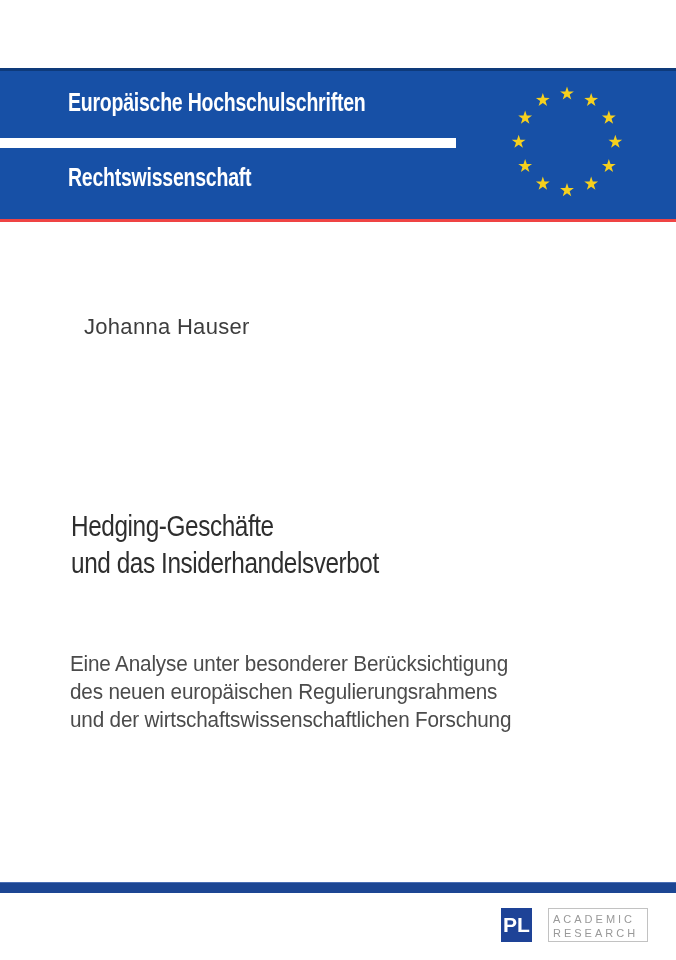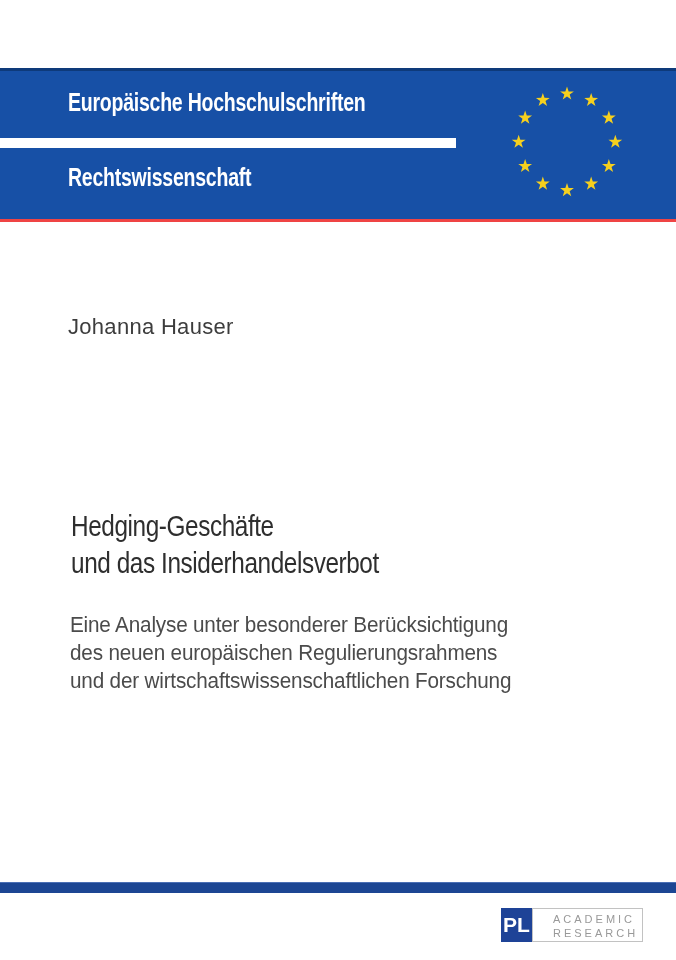--- a/index.html
+++ b/index.html
@@ -46,21 +46,21 @@
   .eu-stars {
     position: absolute;
     left: 509px; top: 13px;
     width: 116px; height: 116px;
   }
   .eu-stars .star { fill: #f6d01e; }
 
   
   .author {
     position: absolute;
-    left: 68px; top: 314px;
+    left: 84px; top: 314px;
     font-size: 22px;
     line-height: 26px;
     color: #3d3d3d;
     letter-spacing: 0.3px;
     white-space: nowrap;
   }
 
   
   .title {
     position: absolute;
@@ -74,21 +74,21 @@
     display: block;
     white-space: nowrap;
     transform: scaleX(0.84);
     transform-origin: 0 50%;
     letter-spacing: -0.5px;
   }
 
   
   .subtitle {
     position: absolute;
-    left: 70px; top: 611px;
+    left: 70px; top: 650px;
     font-size: 22.5px;
     line-height: 28px;
     font-weight: normal;
     color: #4b4b4b;
   }
   .subtitle .line {
     transform: scaleX(0.92);
     letter-spacing: -0.2px;
   }
 
@@ -113,24 +113,25 @@
     background: #1e4397;
     color: #ffffff;
     font-weight: bold;
     font-size: 21px;
     display: flex;
     align-items: center;
     justify-content: center;
     letter-spacing: 0;
   }
   .pl-name {
-    width: 111px; height: 34px;
+    width: 100px; height: 34px;
     border: 1px solid #c2c2c2;
     background: #ffffff;
-    padding: 3px 0 0 20px;
+    padding: 3px 0 0 4px;
+    margin-left: 16px;
   }
   .pl-name .pub-line {
     display: block;
     font-size: 11px;
     line-height: 14px;
     letter-spacing: 3px;
     color: #999999;
     white-space: nowrap;
   }
 </style>

